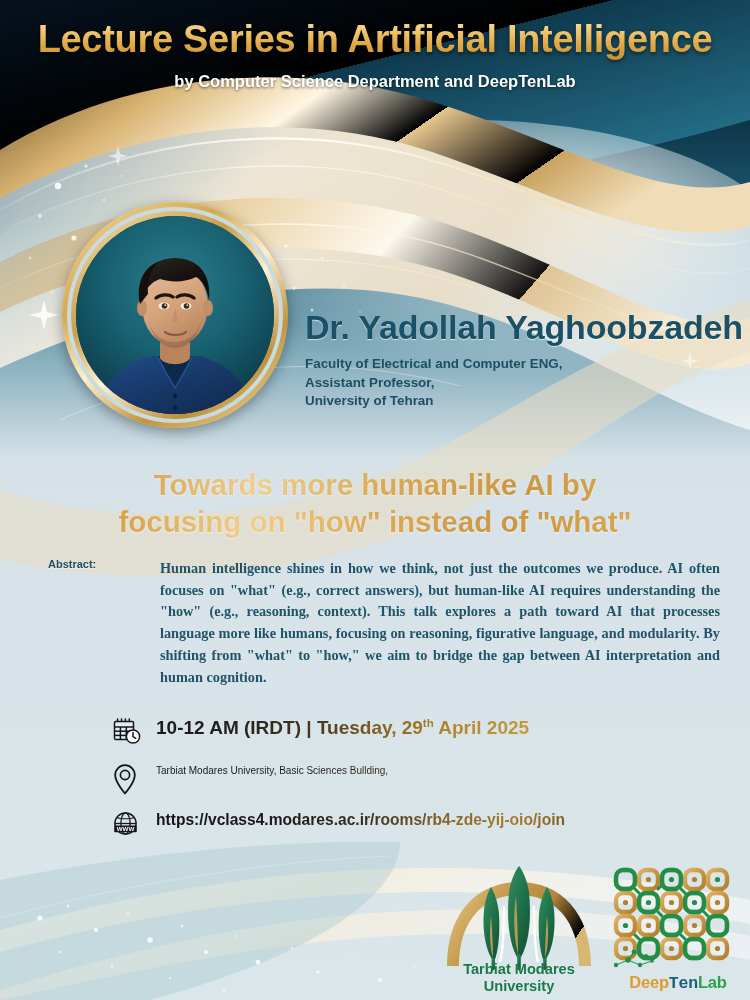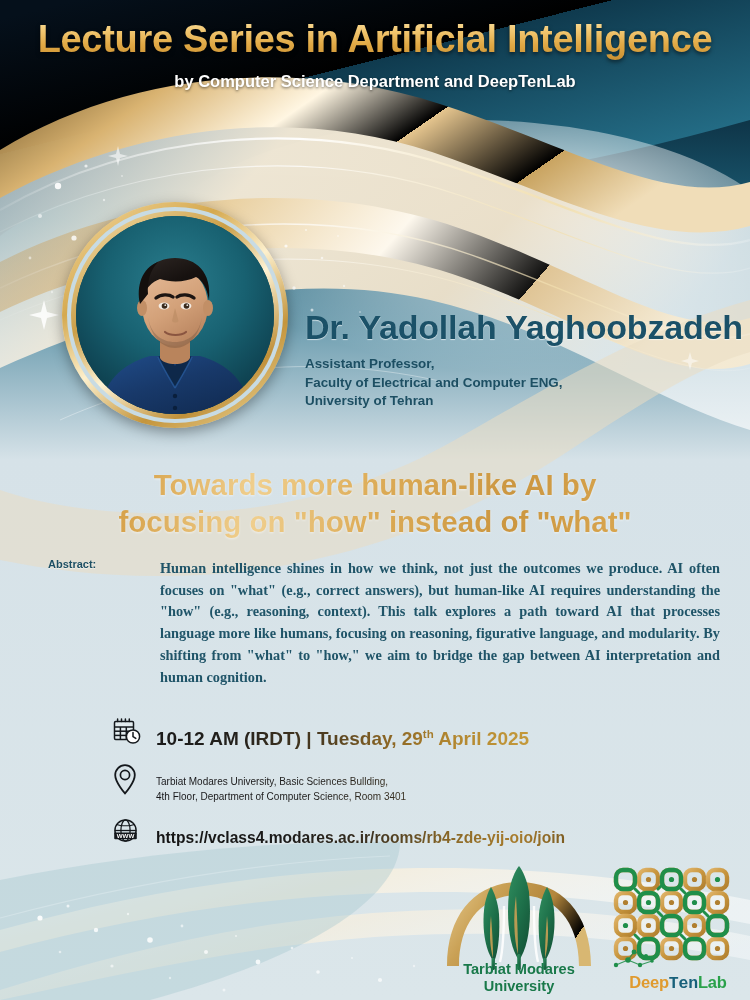--- a/index.html
+++ b/index.html
@@ -110,21 +110,21 @@
   .abstract-text {
     flex:1 1 auto;
     font-size:14.3px; font-weight:bold; color:#1f5468;
     line-height:1.52; text-align:justify;font-family:Liberation Serif, serif;
   }
 
   
   .details { position:absolute; left:112px; top:716px; width:620px; z-index:6; }
   .detail-row { display:flex; align-items:flex-start; margin-bottom:13px; }
   .detail-row .ico { flex:0 0 44px; height:34px; display:flex; align-items:flex-start; justify-content:flex-start; }
-  .detail-row .txt { flex:1 1 auto; padding-top:1px;margin-top:11px; }
+  .detail-row .txt { flex:1 1 auto; padding-top:1px; }
 
   .dt-date {
     font-size:19px; font-weight:bold; white-space:nowrap;
     background:linear-gradient(90deg,#1a1a1a 0%,#24211c 22%,#4a3a20 44%,#8a6524 62%,#b0852f 78%,#c4993a 100%);
     -webkit-background-clip:text; background-clip:text;
     color:transparent; -webkit-text-fill-color:transparent;
   }
   .dt-date sup { font-size:11.5px; }
 
   .dt-venue {
@@ -371,22 +371,22 @@
         <path d="M89,116 C94,120 105,120 110,116" fill="none" stroke="#8a5540" stroke-width="2.2" stroke-linecap="round"></path>
 
         <path d="M72,100 C74,120 86,132 99,132 C112,132 124,120 126,100 C124,118 112,126 99,126 C86,126 74,118 72,100 Z" fill="#2b211c" opacity=".20"></path>
       </svg>
     </div>
   </div>
 
   <div class="speaker-block">
     <div class="speaker-name">Dr. Yadollah Yaghoobzadeh</div>
     <div class="speaker-aff">
+      <div>Faculty of Electrical and Computer ENG,</div>
       <div>Assistant Professor,</div>
-      <div>Faculty of Electrical and Computer ENG,</div>
       <div>University of Tehran</div>
     </div>
   </div>
 
   <div class="talk-title">
     <div>Towards more human-like AI by</div>
     <div>focusing on "how" instead of "what"</div>
   </div>
 
   <div class="abstract-row">
@@ -419,21 +419,20 @@
 
     <div class="detail-row">
       <div class="ico">
         <svg width="30" height="34" viewBox="0 0 30 34">
           <path d="M13,2.2 C7.6,2.2 3.2,6.6 3.2,12 C3.2,19.4 13,30.4 13,30.4 C13,30.4 22.8,19.4 22.8,12 C22.8,6.6 18.4,2.2 13,2.2 Z" fill="none" stroke="#14181c" stroke-width="1.8"></path>
           <circle cx="13" cy="12" r="4.6" fill="none" stroke="#14181c" stroke-width="1.7"></circle>
         </svg>
       </div>
       <div class="txt">
         <div class="dt-venue">Tarbiat Modares University, Basic Sciences Bullding,</div>
-        <div class="dt-venue">4th Floor, Department of Computer Science, Room 3401</div>
       </div>
     </div>
 
     <div class="detail-row">
       <div class="ico">
         <svg width="30" height="30" viewBox="0 0 30 30">
           <circle cx="13.5" cy="13.5" r="10.6" fill="none" stroke="#14181c" stroke-width="1.5"></circle>
           <ellipse cx="13.5" cy="13.5" rx="4.6" ry="10.6" fill="none" stroke="#14181c" stroke-width="1.3"></ellipse>
           <line x1="2.9" y1="13.5" x2="24.1" y2="13.5" stroke="#14181c" stroke-width="1.3"></line>
           <path d="M5.0,7.4 C8.2,9.2 18.8,9.2 22.0,7.4" fill="none" stroke="#14181c" stroke-width="1.2"></path>

